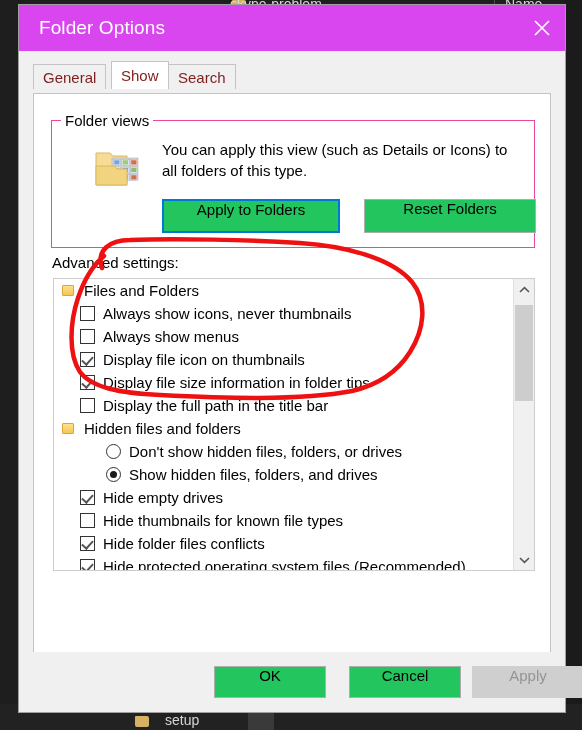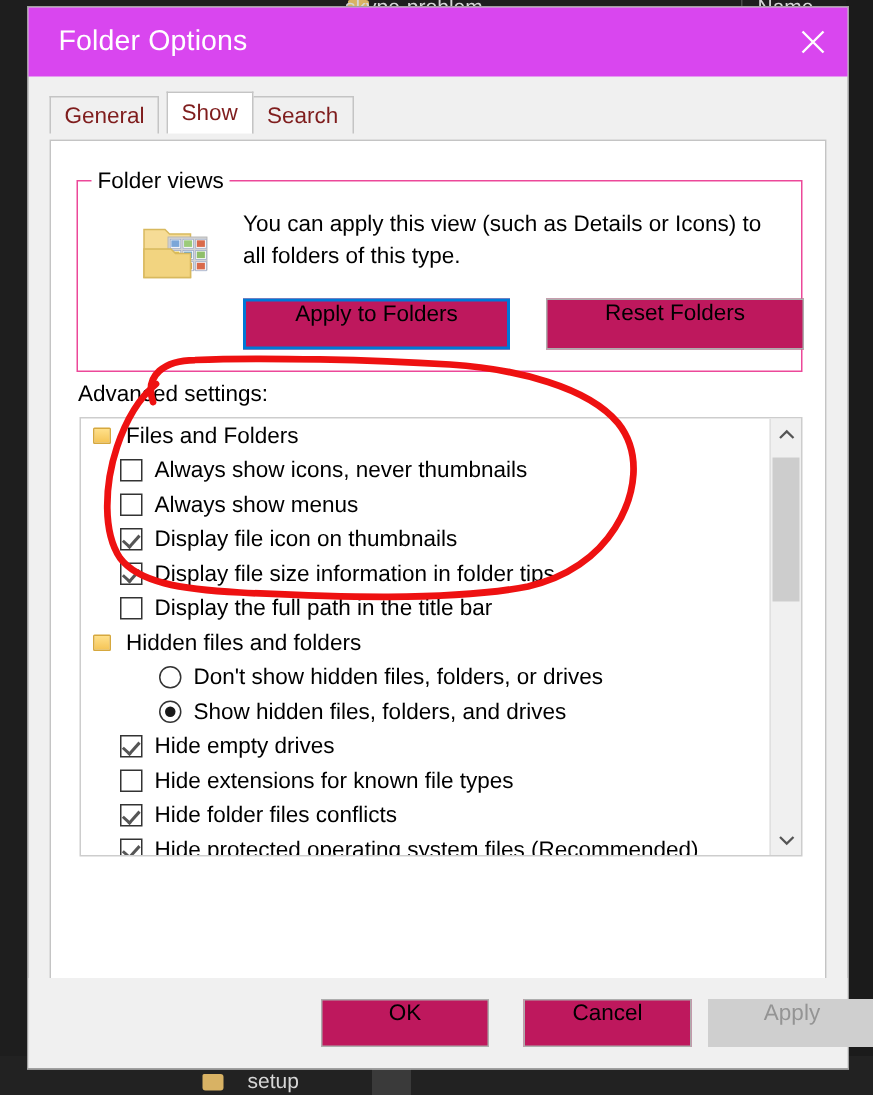--- a/index.html
+++ b/index.html
@@ -161,21 +161,21 @@
     left: 110px; top: 18px;
     width: 350px;
     font-size: 15px;
     line-height: 21px;
     color: #000;
   }
   .btn {
     font-family: "Liberation Sans", sans-serif;
     font-size: 15px;
     color: #000;
-    background: #be185d;
+    background: #22c55e;
     border: 1px solid #adadad;
     box-sizing: border-box;
     cursor: default;
     text-align: center;
   }
   .btn-apply-folders {
     position: absolute;
     left: 110px; top: 78px;
     width: 178px; height: 34px;
     border: 2px solid #0078d7;
@@ -454,21 +454,21 @@
             <div class="row radio-row">
               <span class="rb selected"></span>
               <span>Show hidden files, folders, and drives</span>
             </div>
             <div class="row check-row">
               <span class="cb checked"></span>
               <span>Hide empty drives</span>
             </div>
             <div class="row check-row">
               <span class="cb"></span>
-              <span>Hide extensions for known file types</span>
+              <span>Hide thumbnails for known file types</span>
             </div>
             <div class="row check-row">
               <span class="cb checked"></span>
               <span>Hide folder files conflicts</span>
             </div>
             <div class="row check-row">
               <span class="cb checked"></span>
               <span>Hide protected operating system files (Recommended)</span>
             </div>
           </div>

